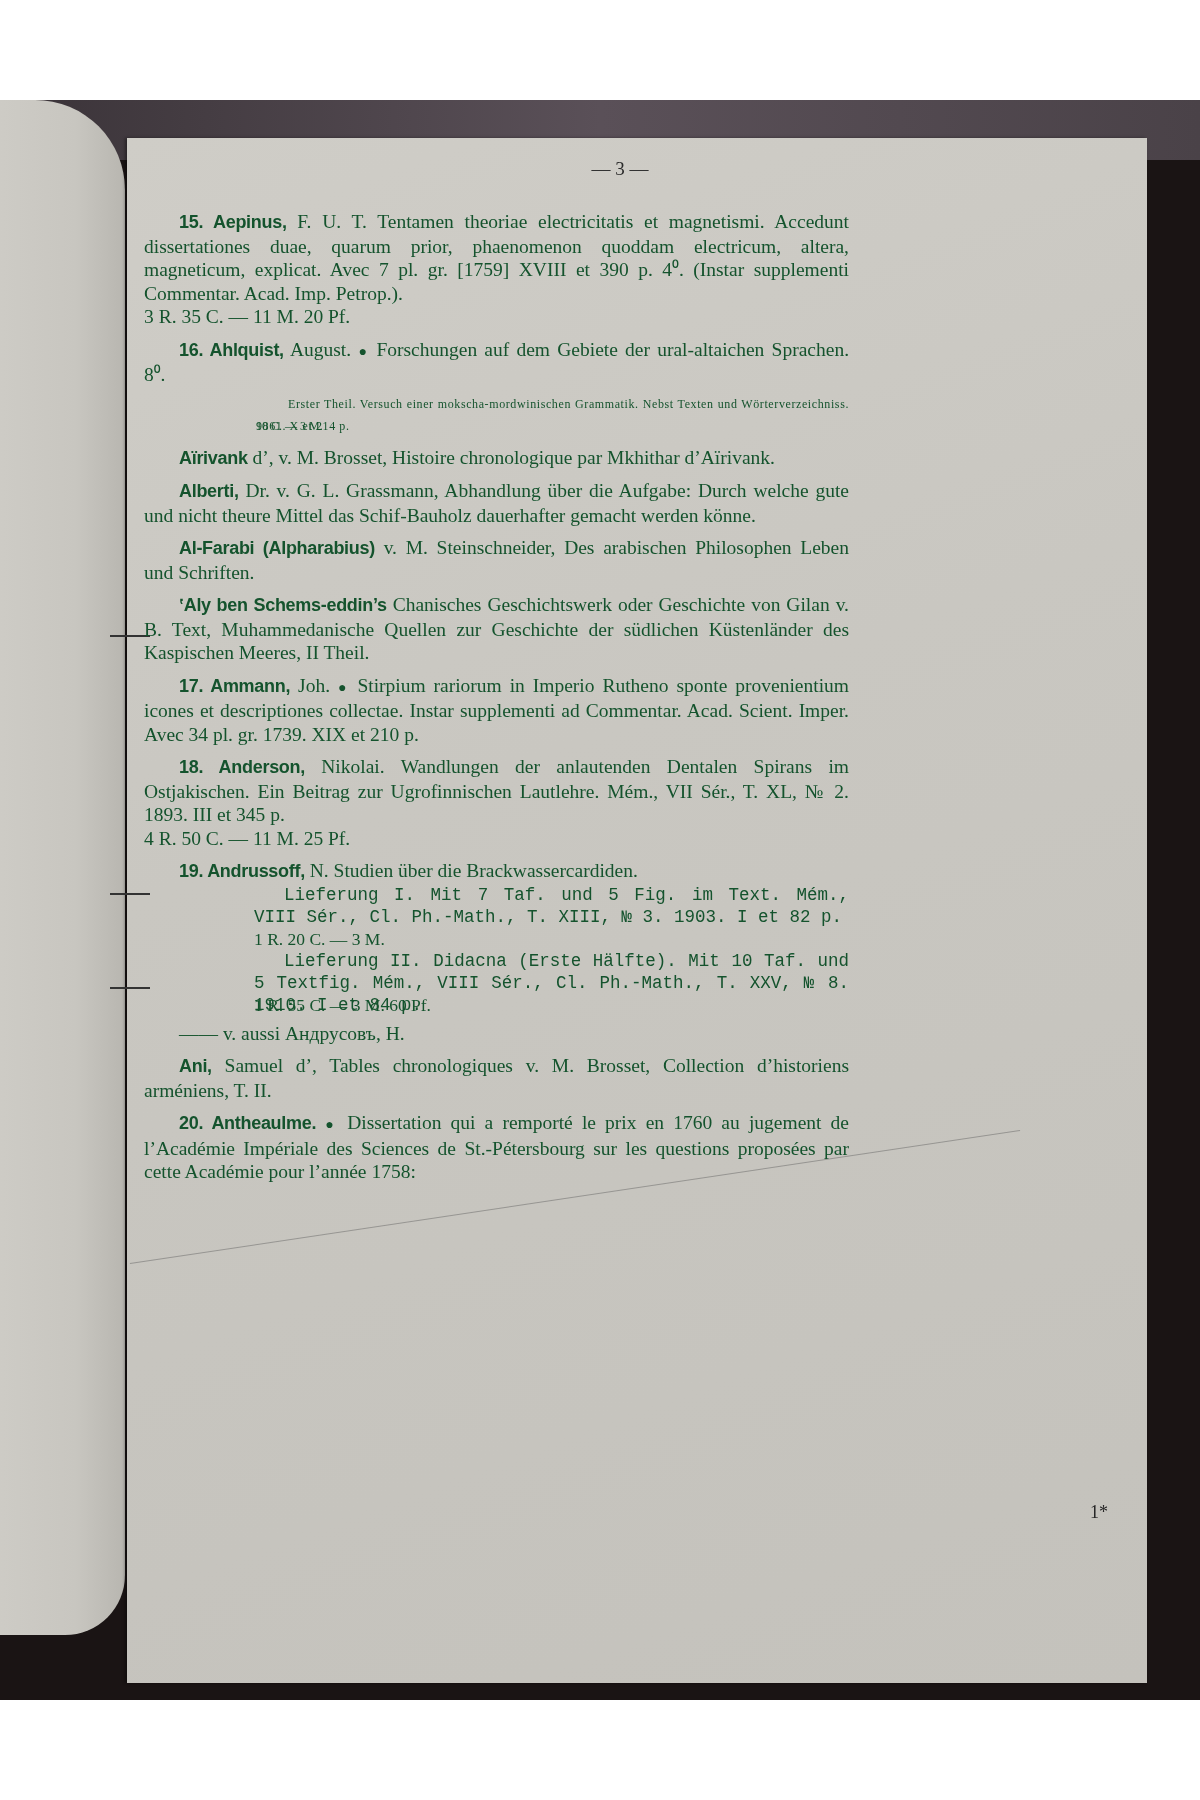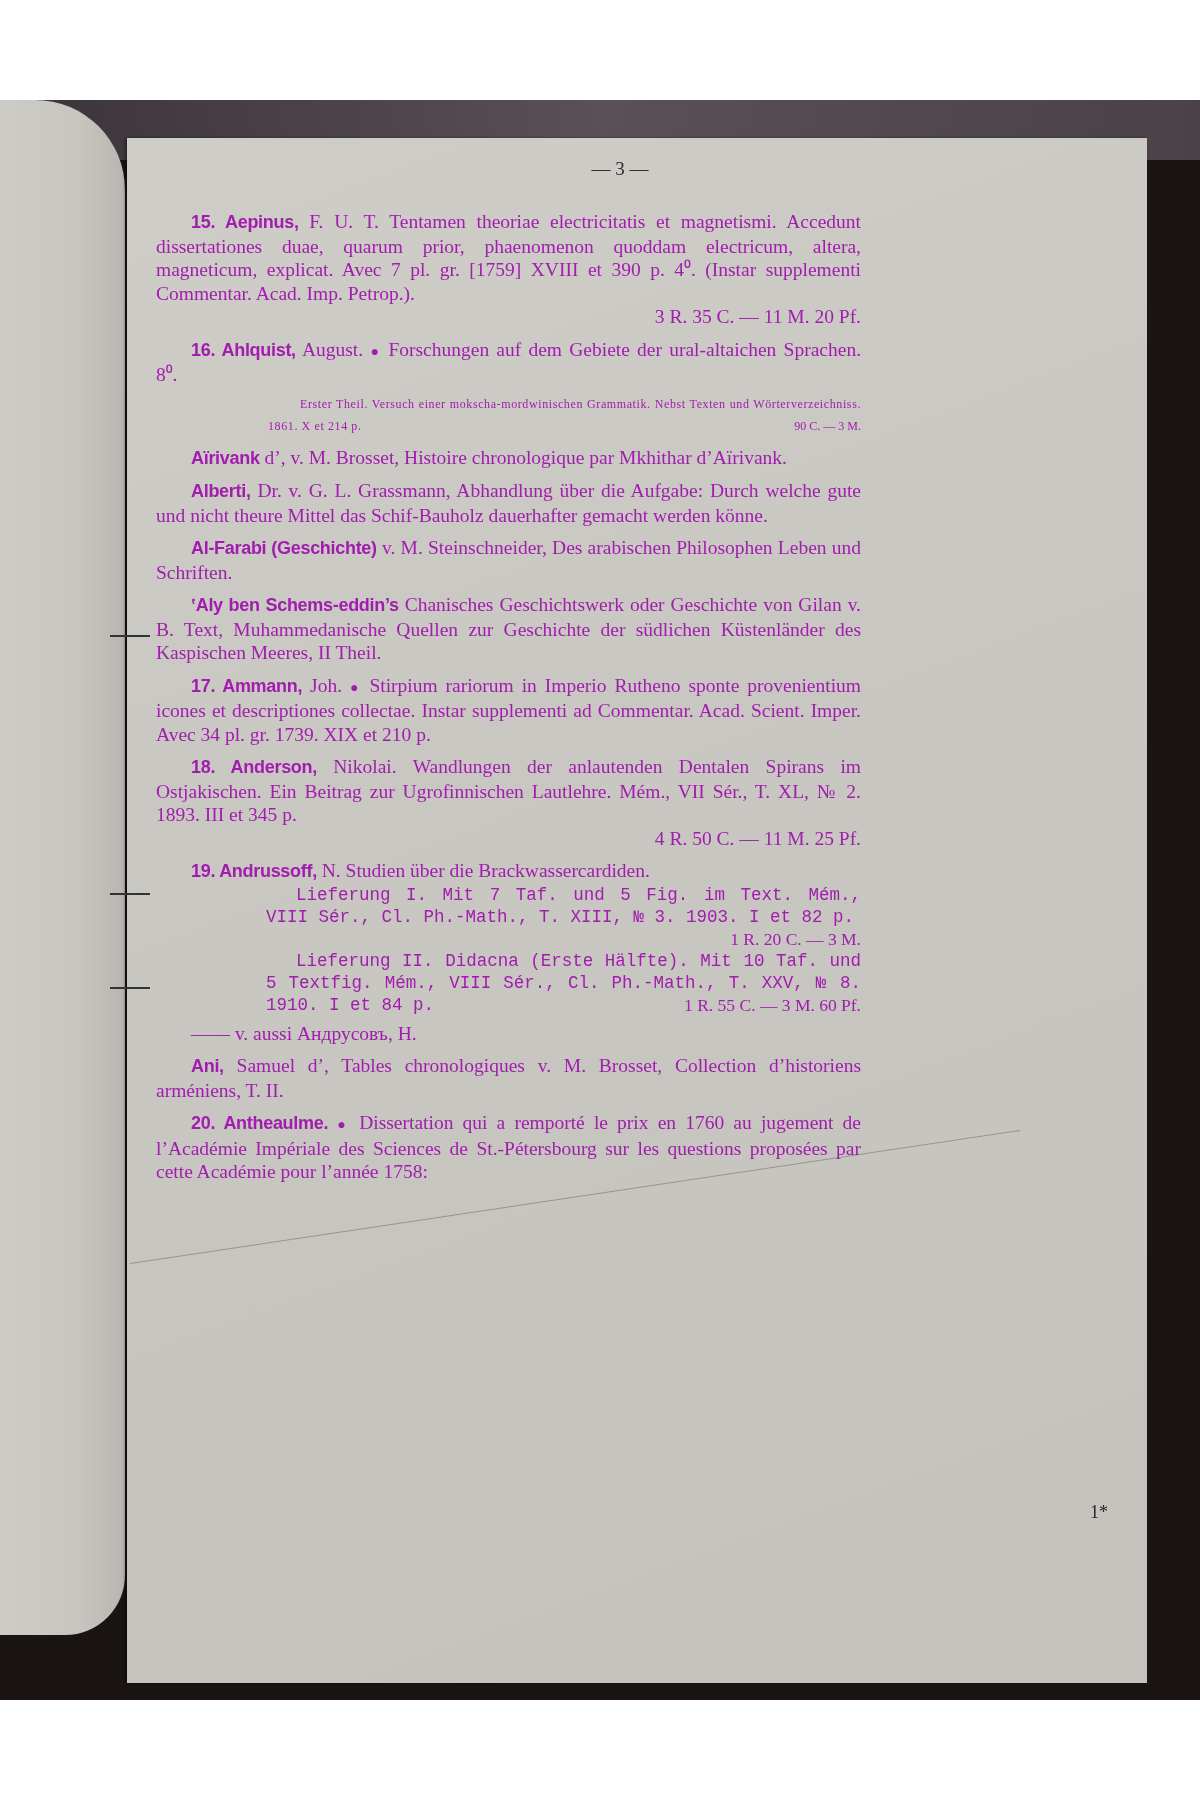--- a/index.html
+++ b/index.html
@@ -9,27 +9,27 @@
     .cloth { position:absolute; left:0; top:0; width:1200px; height:60px;
              background:linear-gradient(90deg,#3a3338,#5a5058 50%,#4a4248); }
     .left-page { position:absolute; left:-40px; top:0; width:165px; height:1535px;
                  background:linear-gradient(90deg,#d0cec8,#c8c6c0 70%,#b8b6b0);
                  border-top-right-radius:90px; border-bottom-right-radius:60px; }
     .page { position:absolute; left:127px; top:38px; width:1020px; height:1545px;
             background:linear-gradient(160deg,#cfcdc7 0%,#c9c7c1 40%,#c4c2bc 100%);
             box-shadow: -2px 0 3px rgba(0,0,0,0.4); }
     .page-num { position:absolute; left:560px; top:158px; width:120px; text-align:center;
                 font-size:19px; color:#2b2b2b; font-family:"Liberation Serif", serif; }
-    .content { position:absolute; left:156px; top:210px; width:705px;
-               font-family:"Liberation Serif", serif; font-size:19.5px; line-height:23.5px; color:#a21caf; }
+    .content { position:absolute; left:144px; top:210px; width:705px;
+               font-family:"Liberation Serif", serif; font-size:19.5px; line-height:23.5px; color:#14532d; }
     .entry { margin-bottom:9px; text-align:justify; }
     .entry .first { text-indent:35px; }
     .hd { font-family:"Liberation Sans", sans-serif; font-weight:bold; font-size:18px; letter-spacing:-0.3px; }
     .sp { letter-spacing:2px; }
-    .price { text-align:right; }
+    .price { text-align:left; }
     .sub { font-size:12px; line-height:22px; padding-left:112px; }
     .sub .first { text-indent:32px; }
     .sub2 { font-size:17.5px; line-height:22px; padding-left:110px; }
     .sub2 .l1 { text-indent:30px;font-family:Liberation Mono, monospace; }
     .bullet { font-size:14px; }
     .mark { position:absolute; left:1090px; top:1502px; font-size:18px; color:#262626;
             font-family:"Liberation Serif", serif; }
     .tick { position:absolute; left:110px; width:40px; height:2px; background:#333; }
     .crease { position:absolute; left:120px; top:1030px; width:900px; height:1px; background:rgba(90,90,90,0.45);
               transform:rotate(-8.5deg); transform-origin:100% 0; }
@@ -81,21 +81,21 @@
 
   <div class="entry">
     <div class="first">
       <span class="hd">Alberti,</span>
       <span>Dr. v. G. L. Grassmann, Abhandlung über die Aufgabe: Durch welche gute und nicht theure Mittel das Schif-Bauholz dauerhafter gemacht werden könne.</span>
     </div>
   </div>
 
   <div class="entry">
     <div class="first">
-      <span class="hd">Al-Farabi (Geschichte)</span>
+      <span class="hd">Al-Farabi (Alpharabius)</span>
       <span>v. M. Steinschneider, Des arabischen Philosophen Leben und Schriften.</span>
     </div>
   </div>
 
   <div class="entry">
     <div class="first">
       <span class="hd">ʽAly ben Schems-eddin’s</span>
       <span>Chanisches Geschichtswerk oder Geschichte von Gilan v. B. Text, Muhammedanische Quellen zur Geschichte der südlichen Küstenländer des Kaspischen Meeres, II Theil.</span>
     </div>
   </div>

